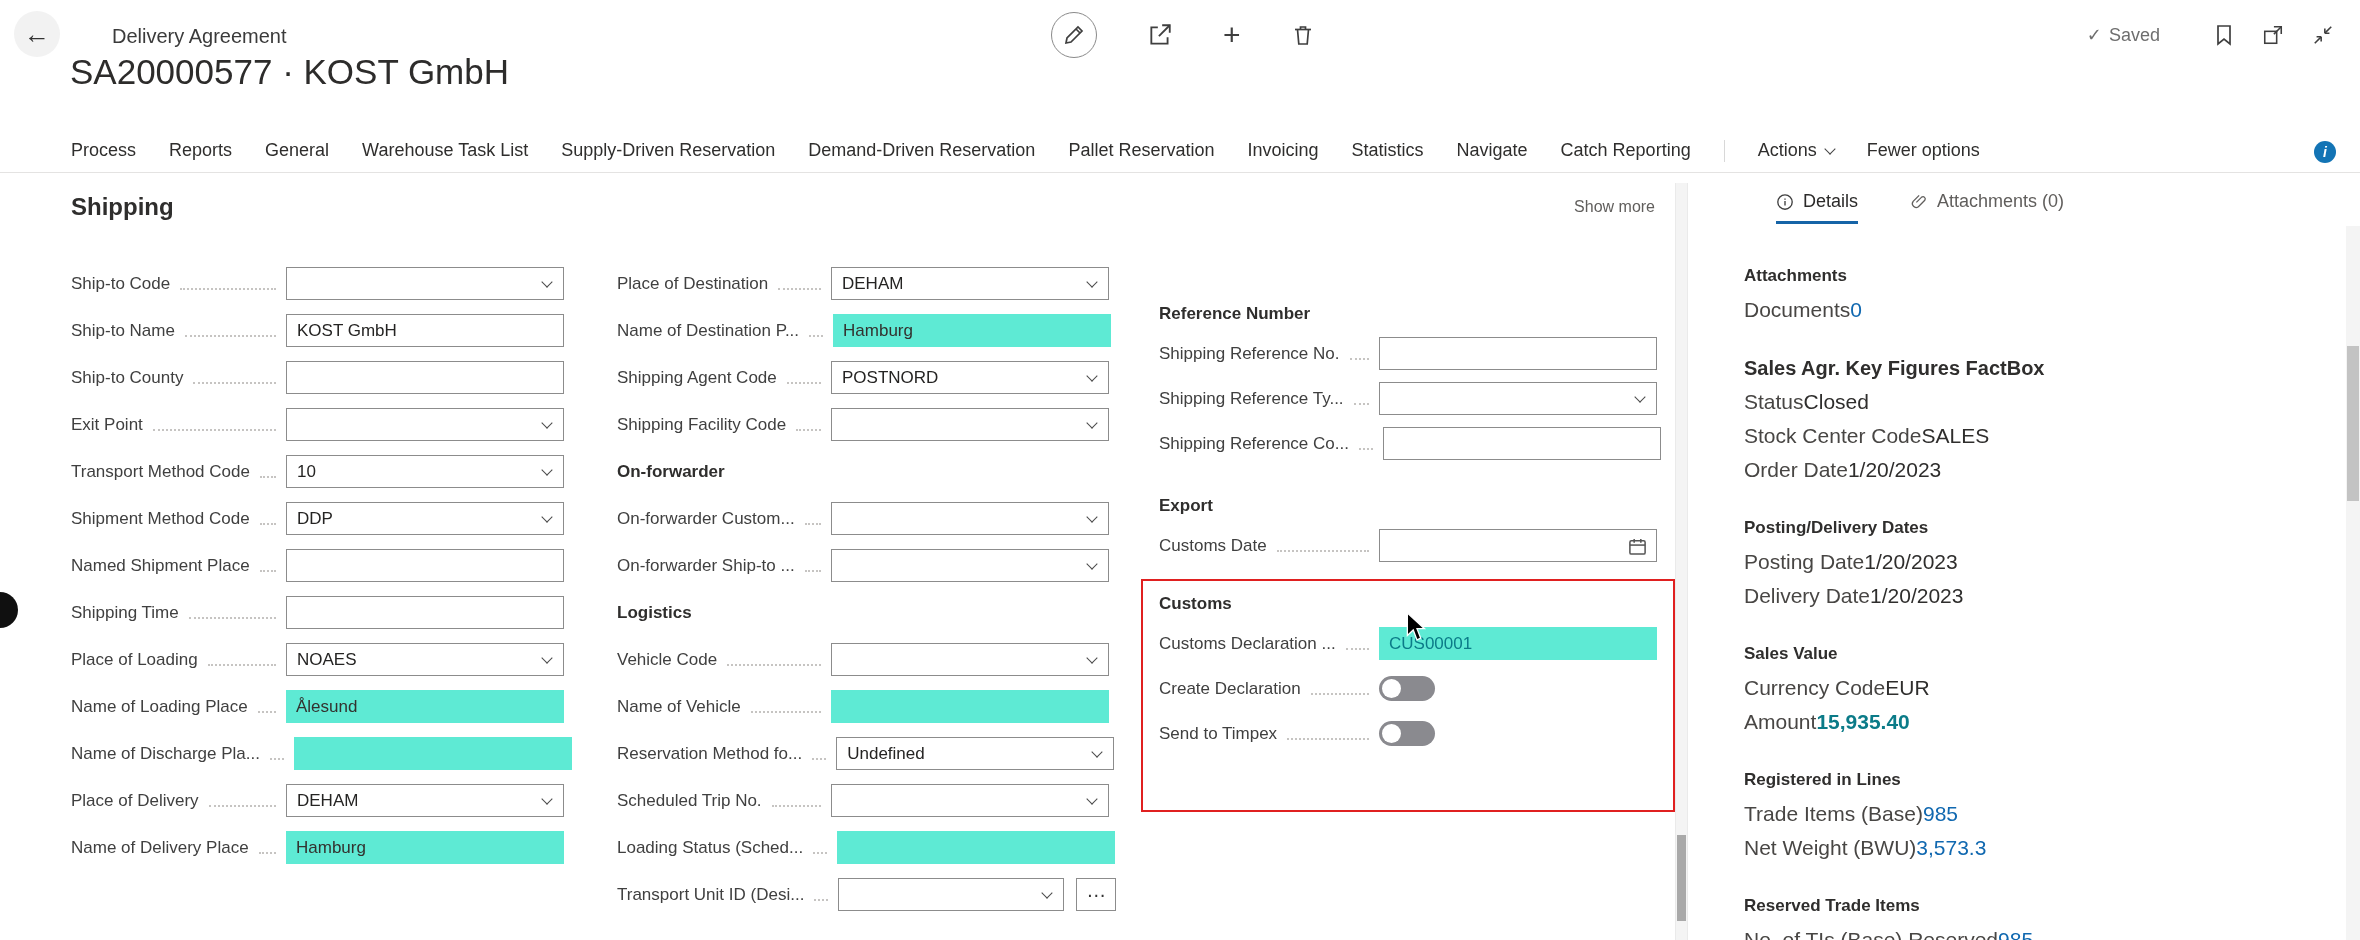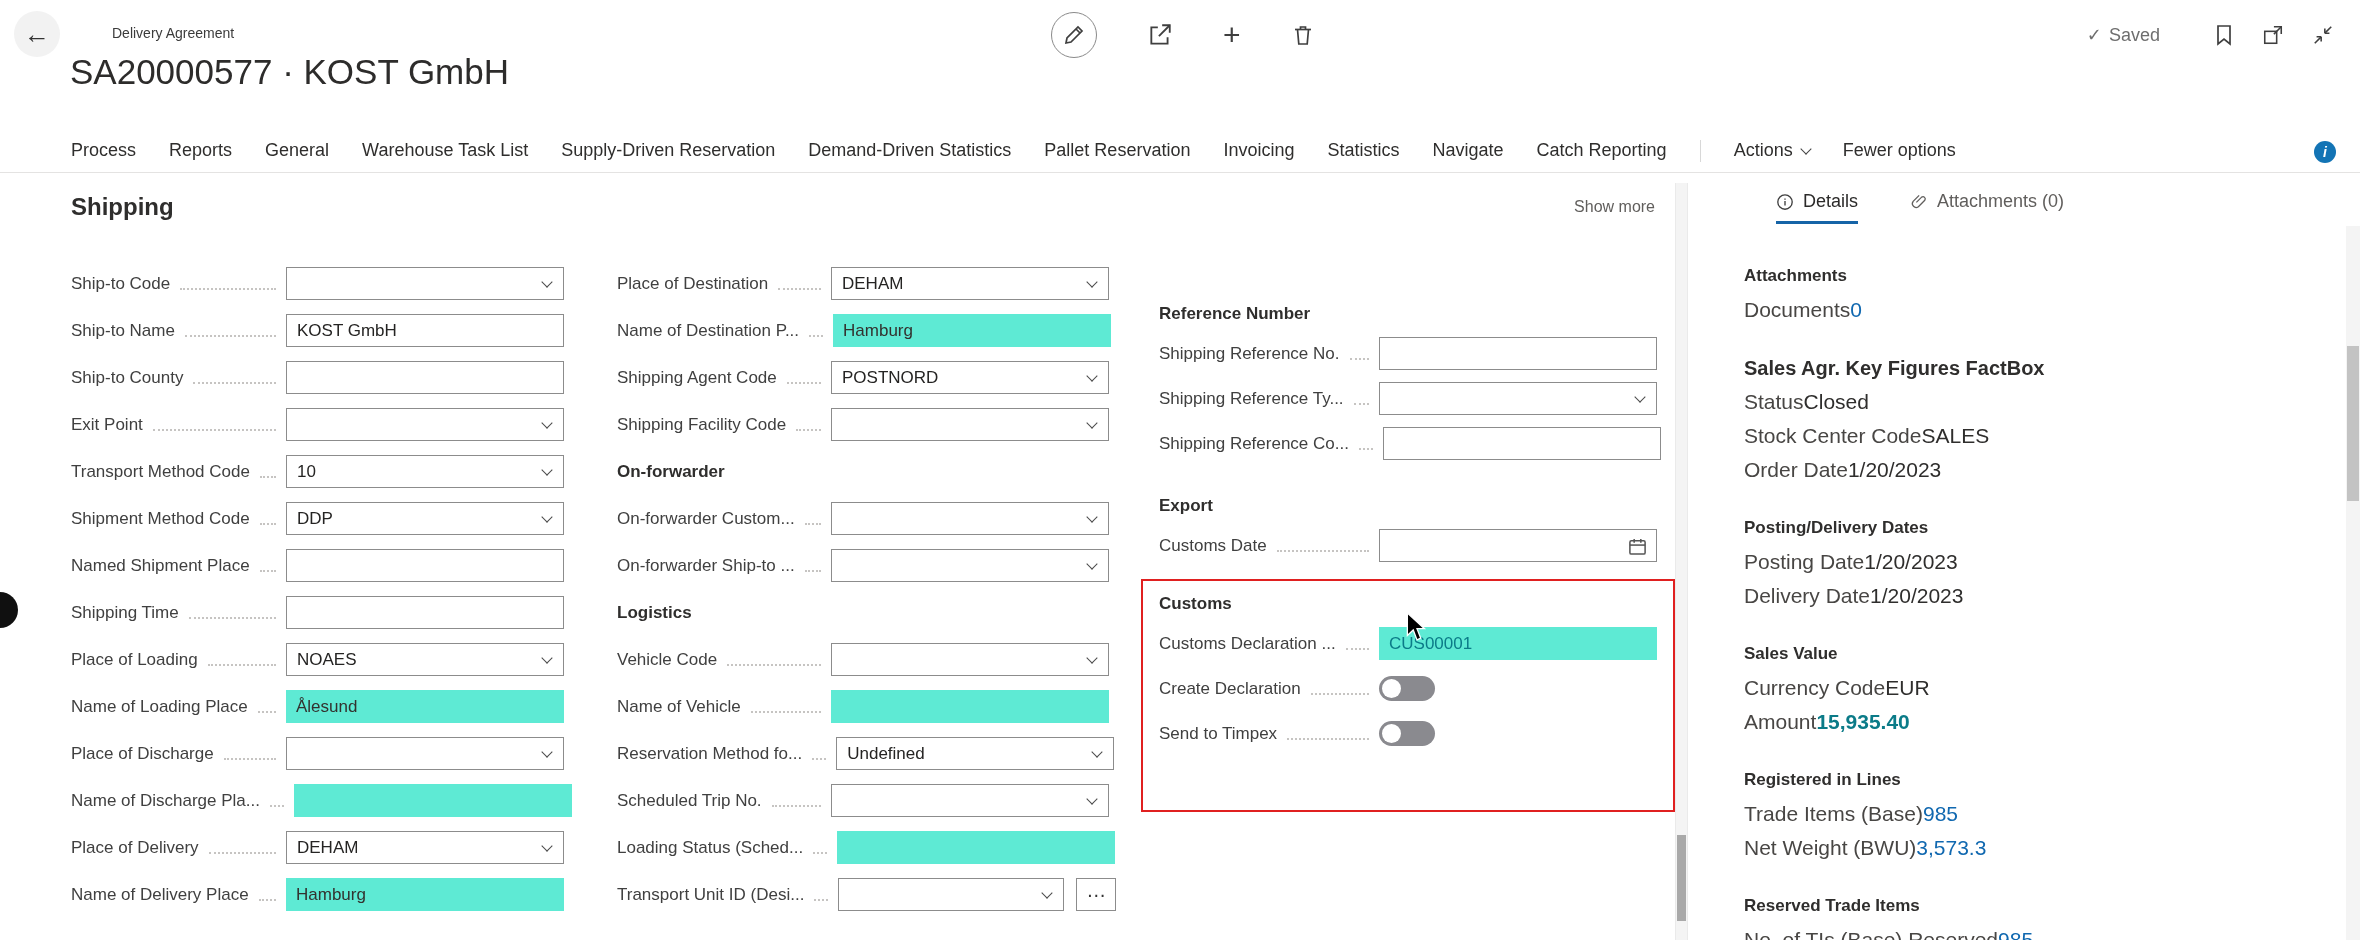--- a/index.html
+++ b/index.html
@@ -3,21 +3,21 @@
 <meta charset="utf-8">
 <style>
   *{box-sizing:border-box;margin:0;padding:0;}
   html,body{width:2360px;height:940px;overflow:hidden;}
   body{position:relative;background:#fff;font-family:"Liberation Sans","DejaVu Sans",sans-serif;color:#323130;}
   svg{display:block;}
 
   
   .topbar{position:absolute;top:0;left:0;right:0;height:70px;background:#fff;}
   .back-btn{position:absolute;left:14px;top:11px;width:46px;height:46px;border-radius:50%;background:#f2f2f2;display:flex;align-items:center;justify-content:center;font-size:26px;color:#333;cursor:pointer;}
-  .caption{position:absolute;left:112px;top:25px;font-size:14px;color:#3b3b3b;text-align:right;}
+  .caption{position:absolute;left:112px;top:25px;font-size:20px;color:#3b3b3b;text-align:right;}
   .center-actions{position:absolute;left:1051px;top:0;height:70px;display:flex;align-items:center;gap:50px;}
   .icon-circle{width:46px;height:46px;border:1.5px solid #8a8a8a;border-radius:50%;display:flex;align-items:center;justify-content:center;background:#fff;cursor:pointer;}
   .tool-icon{cursor:pointer;}
   .plus-glyph{font-size:30px;color:#3f3f3f;line-height:1;cursor:pointer;}
   .right-status{position:absolute;right:26px;top:0;height:70px;display:flex;align-items:center;gap:28px;}
   .saved{display:flex;align-items:center;gap:7px;color:#6e6e6e;font-size:18px;margin-right:26px;}
   .saved .chk{font-size:18px;color:#6e6e6e;}
 
   
   .page-title{position:absolute;left:70px;top:52px;font-size:35px;font-weight:400;color:#2d2c2b;}
@@ -155,21 +155,21 @@
 </header>
 
 <h1 class="page-title">SA20000577 · KOST GmbH</h1>
 
 <nav class="menubar" id="menubar">
     <div class="menu-item">Process</div>
     <div class="menu-item">Reports</div>
     <div class="menu-item">General</div>
     <div class="menu-item">Warehouse Task List</div>
     <div class="menu-item">Supply-Driven Reservation</div>
-    <div class="menu-item">Demand-Driven Statistics</div>
+    <div class="menu-item">Demand-Driven Reservation</div>
     <div class="menu-item">Pallet Reservation</div>
     <div class="menu-item">Invoicing</div>
     <div class="menu-item">Statistics</div>
     <div class="menu-item">Navigate</div>
     <div class="menu-item">Catch Reporting</div>
     <div class="menu-divider"></div>
     <div class="menu-item">Actions<span class="caret"></span></div>
     <div class="menu-item">Fewer options</div>
   </nav>
 <div class="menubar-line"></div>
@@ -261,30 +261,20 @@
         </div>
       </div>
       <div class="field-row">
         <div class="flabel">Name of Loading Place</div>
         <div class="leader"></div>
         <div class="ctrl">
           <div class="inp dis">Ålesund</div>
         </div>
       </div>
       <div class="field-row">
-        <div class="flabel">Place of Discharge</div>
-        <div class="leader"></div>
-        <div class="ctrl">
-          <div class="inp dd">
-            <span class="ddval"></span>
-            <span class="chev"></span>
-          </div>
-        </div>
-      </div>
-      <div class="field-row">
         <div class="flabel">Name of Discharge Pla...</div>
         <div class="leader"></div>
         <div class="ctrl">
           <div class="inp dis"></div>
         </div>
       </div>
       <div class="field-row">
         <div class="flabel">Place of Delivery</div>
         <div class="leader"></div>
         <div class="ctrl">

